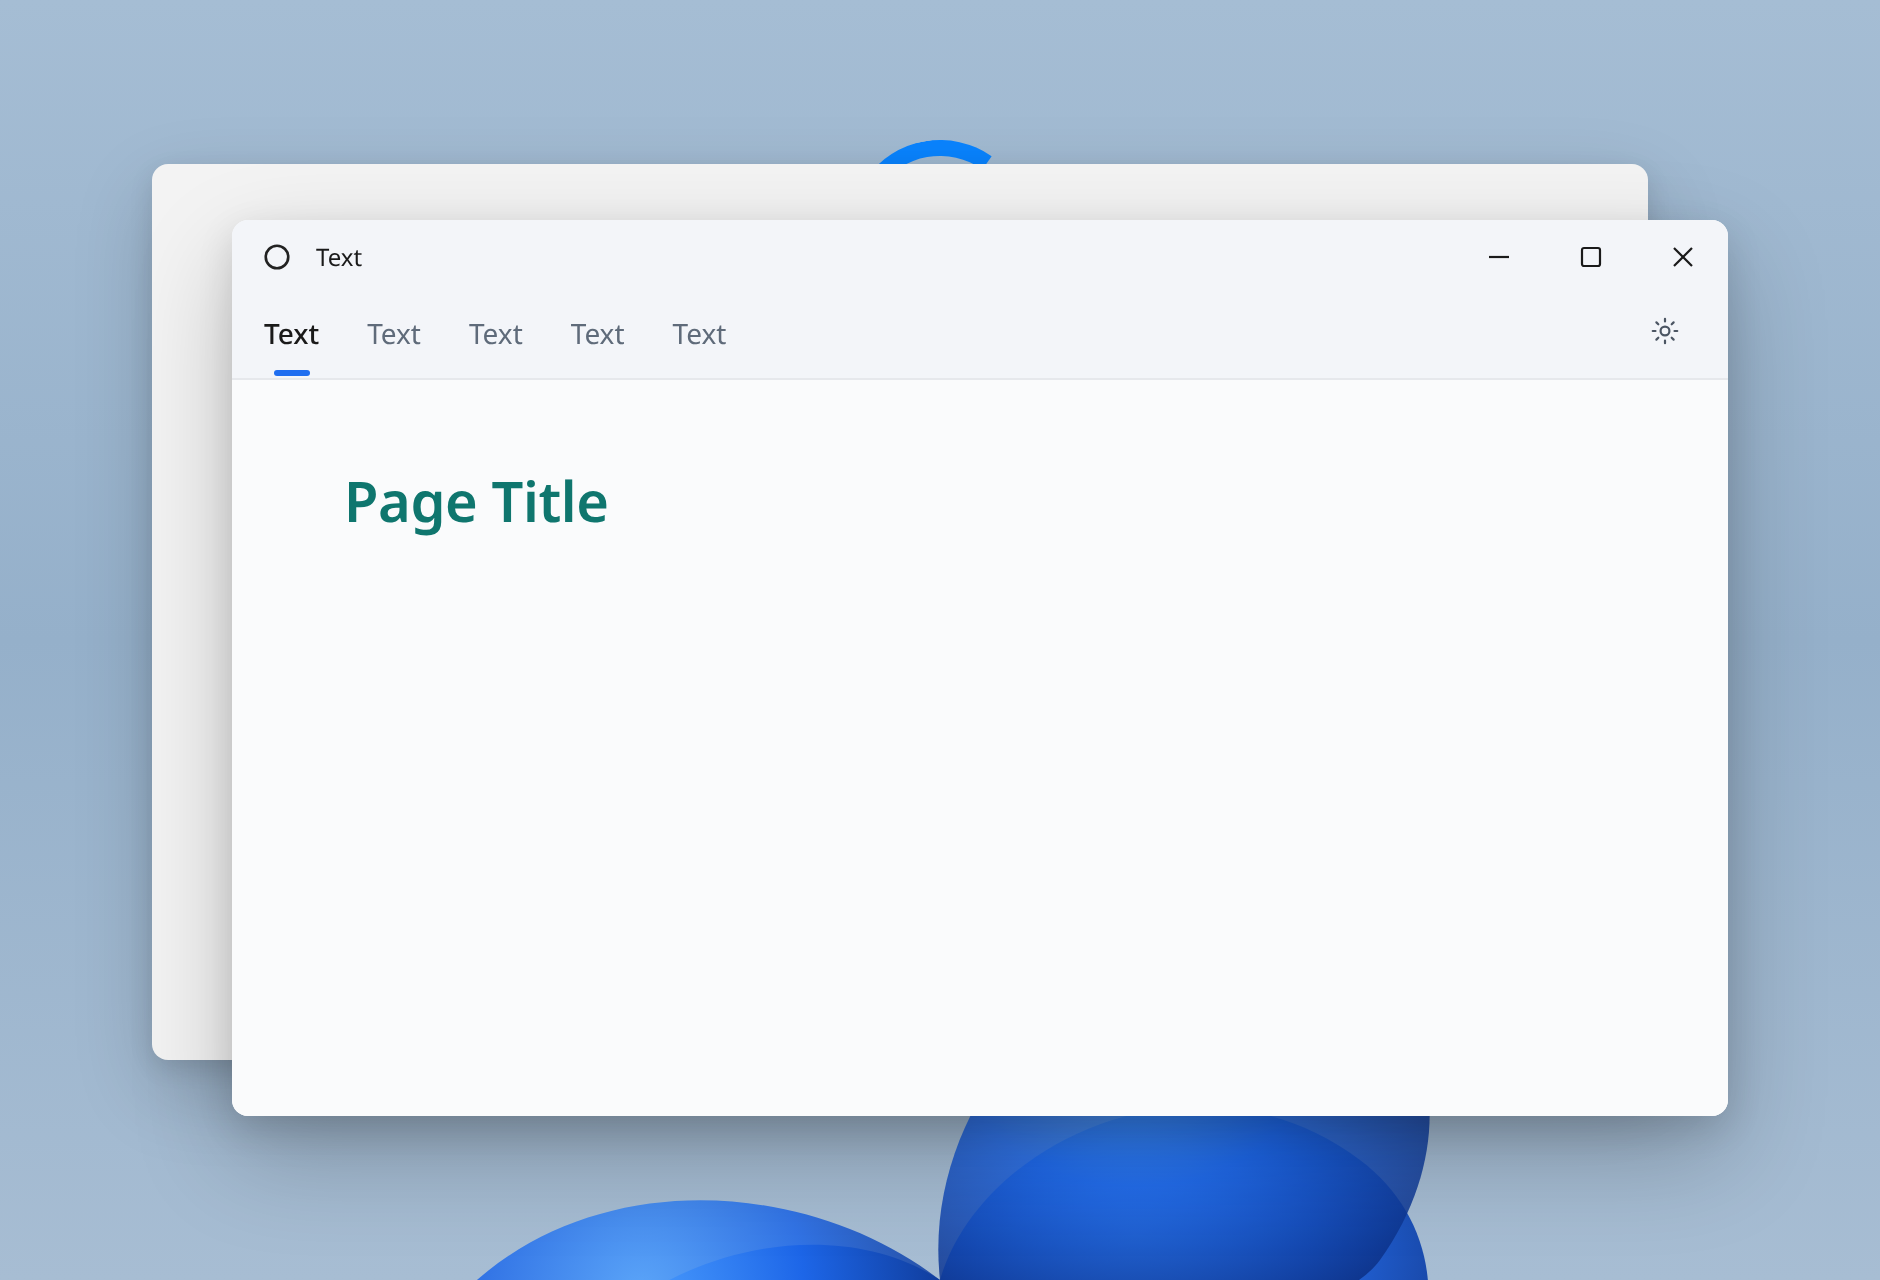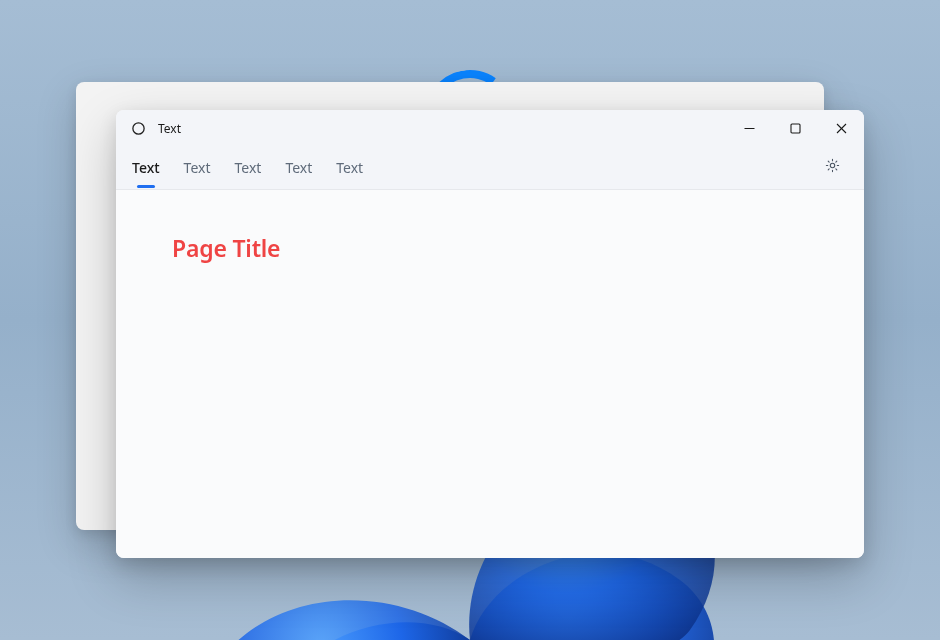--- a/index.html
+++ b/index.html
@@ -170,23 +170,23 @@
     .settings-btn svg { width: 17px; height: 17px; }
     
     
     .content {
       flex: 1;
       background: #fafbfc;
       padding: 42px 56px;
     }
     
     .page-title {
-      font-size: 23px;
+      font-size: 28px;
       font-weight: 600;
-      color: #ef4444;
+      color: #0f766e;
       letter-spacing: -0.2px;
     }
   </style>
 </head>
 <body>
 
 <div class="top-arc"></div>
 
 <div class="bloom">
   <svg viewBox="0 0 520 440">

